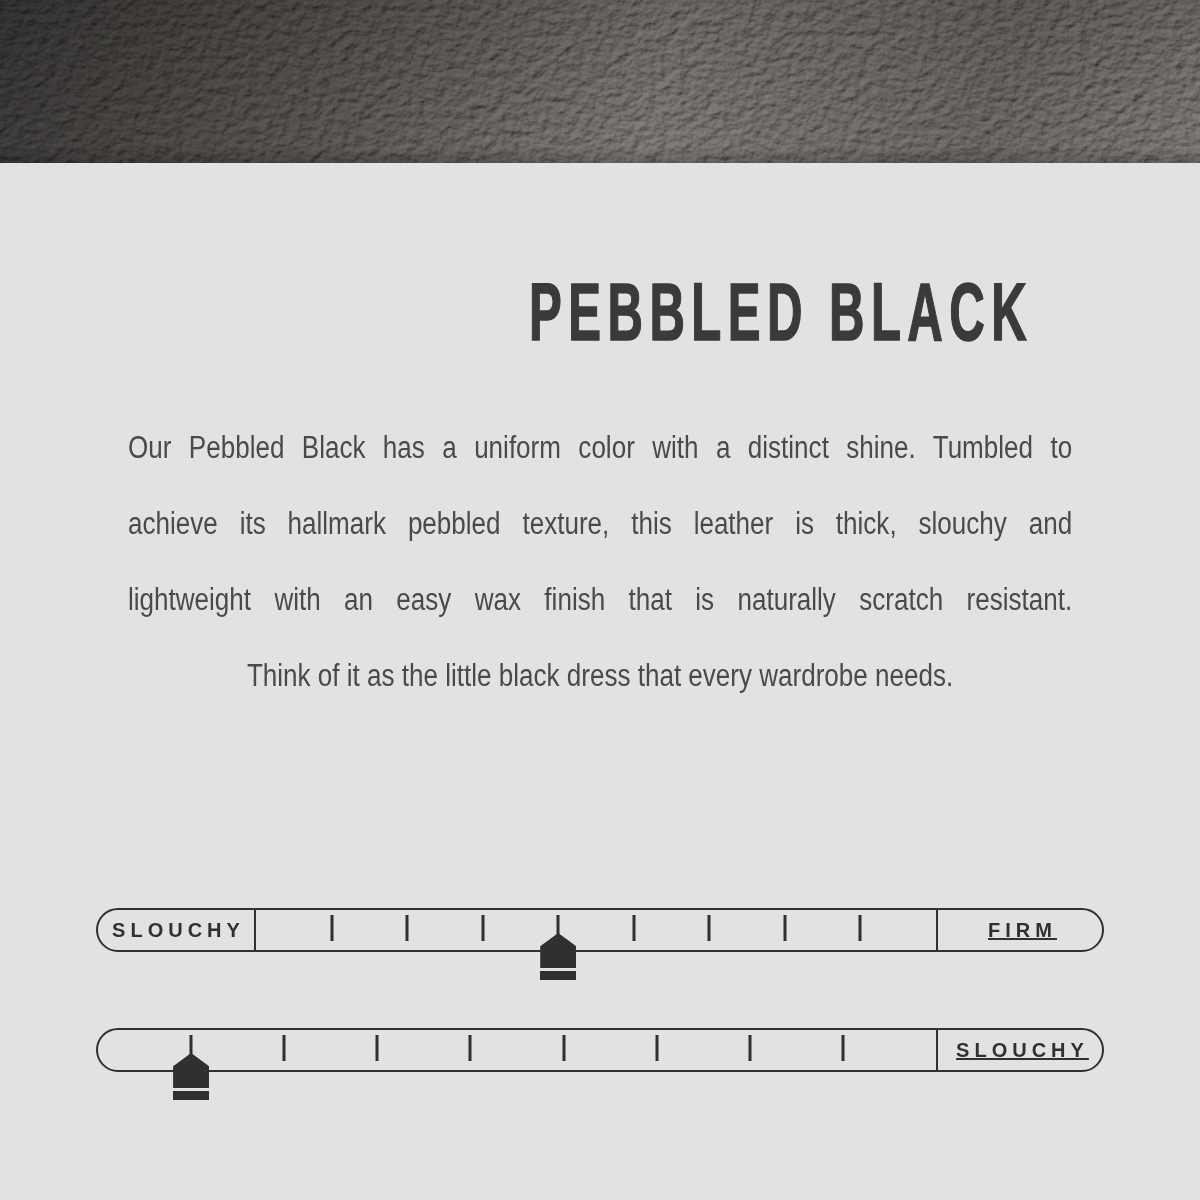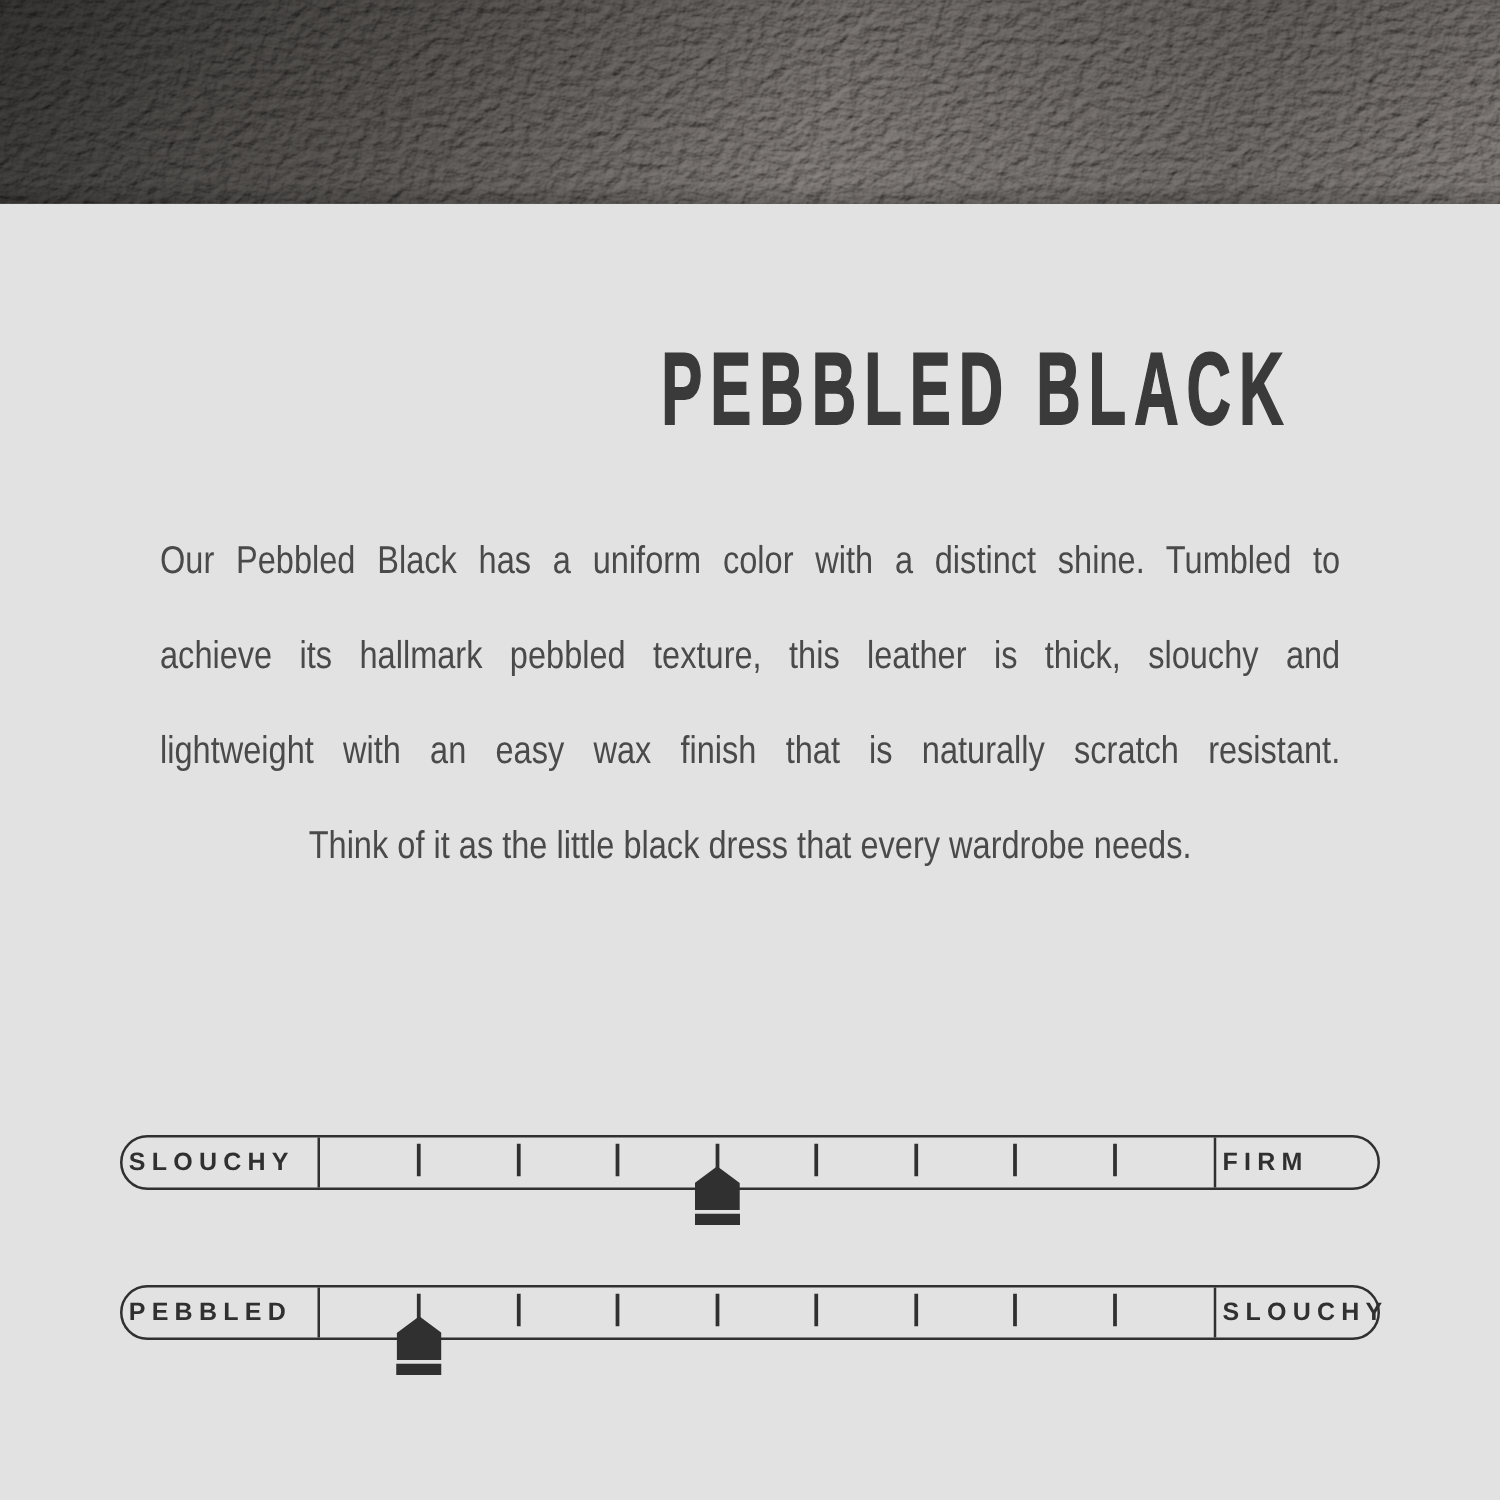--- a/index.html
+++ b/index.html
@@ -54,23 +54,23 @@
   .desc-line.center{text-align:center;text-align-last:center;}
 
   
   .scale{
     position:absolute;left:96px;width:1008px;height:44px;
     border:2px solid var(--ink);border-radius:24px;
     display:flex;color:var(--ink);
   }
   .scale.first{top:908px;}
   .scale.second{top:1028px;}
-  .cell{display:flex;align-items:center;justify-content:flex-start;}
+  .cell{display:flex;align-items:center;justify-content:center;}
   .cell.left{width:158px;border-right:2px solid var(--ink);}
-  .cell.right{width:131px;border-left:2px solid var(--ink);}
+  .cell.right{width:166px;border-left:2px solid var(--ink);text-decoration:underline;}
   .cell .lbl{
     font-size:20px;font-weight:bold;letter-spacing:5px;text-indent:5px;
     line-height:40px;white-space:nowrap;
   }
   .ticks{flex:1;position:relative;}
   .tick{
     position:absolute;top:5px;width:3px;height:26px;
     background:var(--ink);transform:translateX(-50%);
   }
   .marker{
@@ -136,23 +136,20 @@
       <span class="tick" style="left: 66.6667%;"></span>
       <span class="tick" style="left: 77.7778%;"></span>
       <span class="tick" style="left: 88.8889%;"></span>
     </div>
   <div class="cell right">
     <span class="lbl">FIRM</span>
   </div>
 </div>
 
 <div class="scale second">
-  <div class="cell left">
-    <span class="lbl">PEBBLED</span>
-  </div>
   <div class="ticks">
     <div class="marker" style="left: 11.1111%;">
       <div class="marker-head"></div>
       <div class="marker-bar"></div>
     </div>
   <span class="tick" style="left: 11.1111%;"></span>
       <span class="tick" style="left: 22.2222%;"></span>
       <span class="tick" style="left: 33.3333%;"></span>
       <span class="tick" style="left: 44.4444%;"></span>
       <span class="tick" style="left: 55.5556%;"></span>

